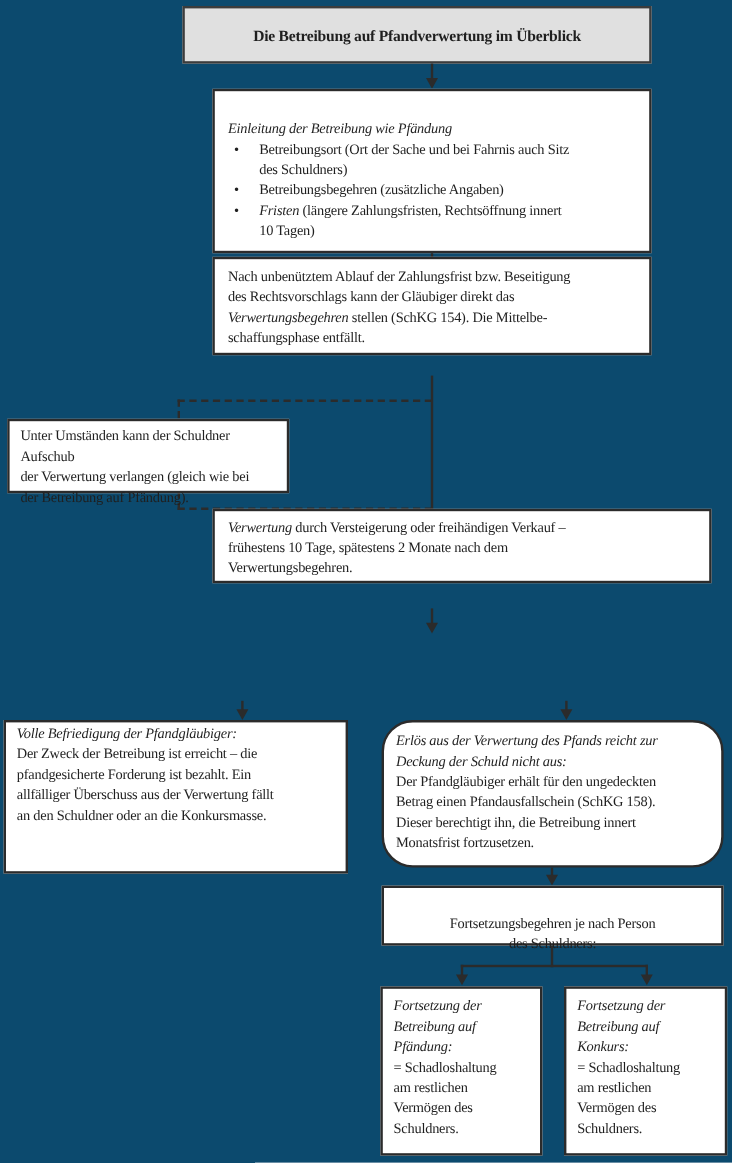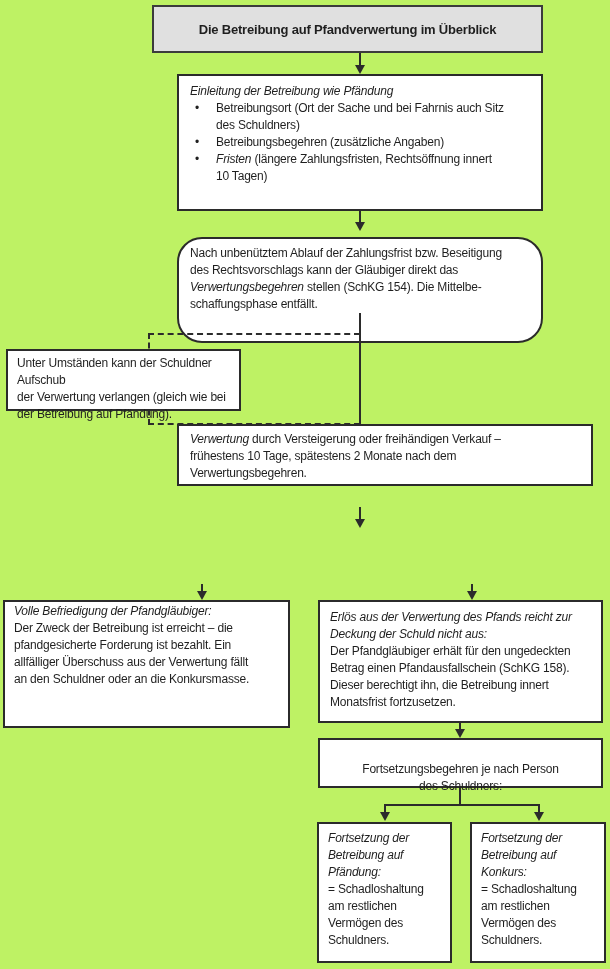--- a/index.html
+++ b/index.html
@@ -1,44 +1,44 @@
 <!DOCTYPE html>
 <html><head>
 <meta charset="utf-8">
 <style>
   html,body { margin:0; padding:0; background:#ffffff; }
   #canvas {
-    position:relative; width:610px; height:969px; background:#bef264;
-    font-family:Liberation Sans, sans-serif;
+    position:relative; width:610px; height:969px; background:#0c4a6e;
+    font-family:Liberation Serif, serif;
     font-size:12px; line-height:17px; letter-spacing:-0.2px; color:#1f1f1f;
     overflow:hidden;
   }
   .box { position:absolute; box-sizing:border-box; background:#ffffff; border:2px solid #2b2b2b; }
   .txt { white-space:pre-wrap; }
   .it  { font-style:italic; }
   .vline { position:absolute; width:2px; background:#2b2b2b; }
   .hline { position:absolute; height:2px; background:#2b2b2b; }
   .ahead { position:absolute; width:0; height:0;
            border-left:5px solid transparent; border-right:5px solid transparent;
            border-top:9px solid #2b2b2b; }
   #title-box {
     left:152px; top:5px; width:391px; height:48px;
     background:#e0e0e0; border-color:#3c3c3c;
     display:flex; align-items:center; justify-content:center;
     font-weight:bold; font-size:13px; text-align:center;
   }
-  #einleitung-box { left:177px; top:74px;  width:366px; height:137px; padding:7px 11px; }
-  #verwertungsbegehren-box { left:177px; top:237px; width:366px; height:106px; padding:6px 11px;border-radius:25px; }
+  #einleitung-box { left:177px; top:74px;  width:366px; height:137px; padding:23px 11px; }
+  #verwertungsbegehren-box { left:177px; top:214px; width:366px; height:82px; padding:6px 11px; }
   #dashed-rect { position:absolute; box-sizing:border-box; left:148px; top:333px; width:212px; height:92px;
                  border:2px dashed #2b2b2b; border-right:none; }
   #aufschub-box { left:6px; top:349px; width:235px; height:62px; padding:4px 9px; z-index:2; }
   #verwertung-box { left:177px; top:424px; width:416px; height:62px; padding:5px 11px; }
   #verteilung-box { left:177px; top:528px; width:366px; height:56px; padding:10px 11px; }
   #volle-box   { left:3px;   top:600px; width:287px; height:128px; padding:1px 9px; }
-  #erloes-box  { left:318px; top:600px; width:285px; height:123px; padding:7px 10px; }
+  #erloes-box  { left:318px; top:600px; width:285px; height:123px; padding:7px 10px;border-radius:26px; }
   #fortsetzungsbegehren-box { left:318px; top:738px; width:285px; height:50px; padding:21px 8px; text-align:center; }
   #pfaendung-box { left:317px; top:822px; width:135px; height:141px; padding:6px 9px; }
   #konkurs-box   { left:470px; top:822px; width:136px; height:141px; padding:6px 9px; }
   .bullet-row { display:flex; }
   .bullet-marker { width:21px; flex:none; padding-left:5px; }
   .bullet-text { flex:1; }
 </style>
 </head>
 <body>
 

